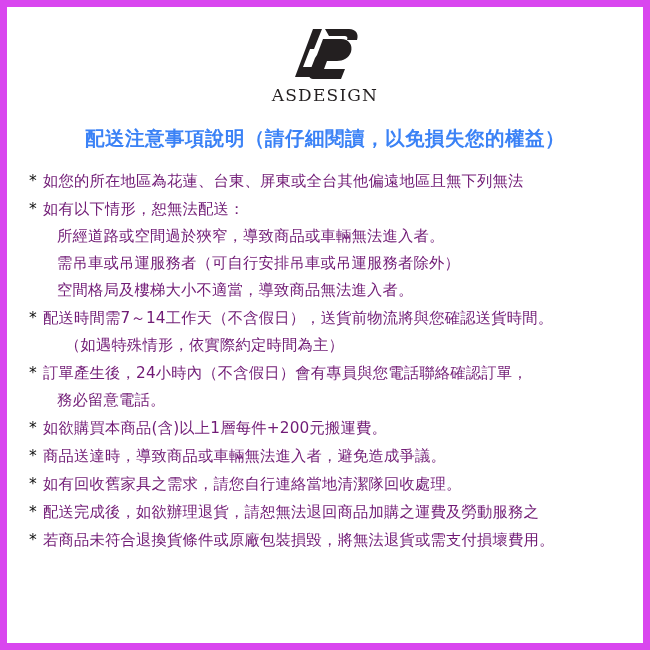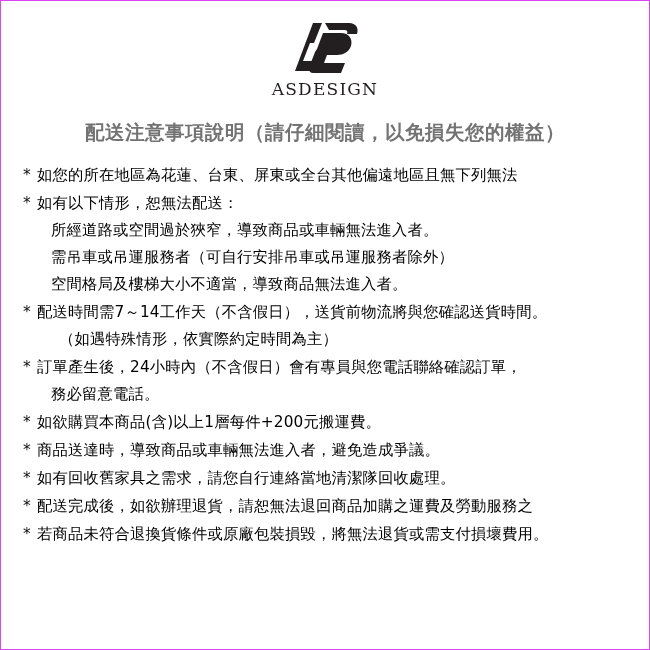--- a/index.html
+++ b/index.html
@@ -11,21 +11,21 @@
     height: 650px;
     background: #ffffff;
     font-family: "DejaVu Sans", "Liberation Sans", sans-serif;
     color: #1a1a1a;
     overflow: hidden;
   }
   .page {
     position: relative;
     width: 650px;
     height: 650px;
-    border: 1px solid #d946ef;
+    border: 7px solid #d946ef;
     box-sizing: border-box;
     background: #fff;
   }
   .logo-area {
     width: 100%;
     padding-top: 18px;
     display: flex;
     flex-direction: column;
     align-items: center;
   }
@@ -41,21 +41,21 @@
     margin-top: 2px;
     font-family: "DejaVu Serif", "Liberation Serif", serif;
     font-size: 17px;
     letter-spacing: 1.2px;
     color: #231f20;
   }
   .doc-title {
     text-align: center;
     font-size: 19.5px;
     font-weight: bold;
-    color: #737373;
+    color: #3b82f6;
     margin-top: 20px;
     letter-spacing: 0.5px;
   }
   .content {
     margin-top: 16px;
     padding: 0 22px 0 22px;
   }
   .item {
     display: flex;
     align-items: flex-start;
@@ -67,21 +67,21 @@
     font-size: 15.5px;
     line-height: 27px;
     color: #111;
   }
   .lines {
     flex: 1 1 auto;
   }
   .line {
     font-size: 15.3px;
     line-height: 27px;
-    color: #000000;
+    color: #701a75;
     white-space: nowrap;
     letter-spacing: 0.2px;
   }
   .line.indent1 {
     padding-left: 14px;
   }
   .line.indent2 {
     padding-left: 22px;
   }
 </style>

